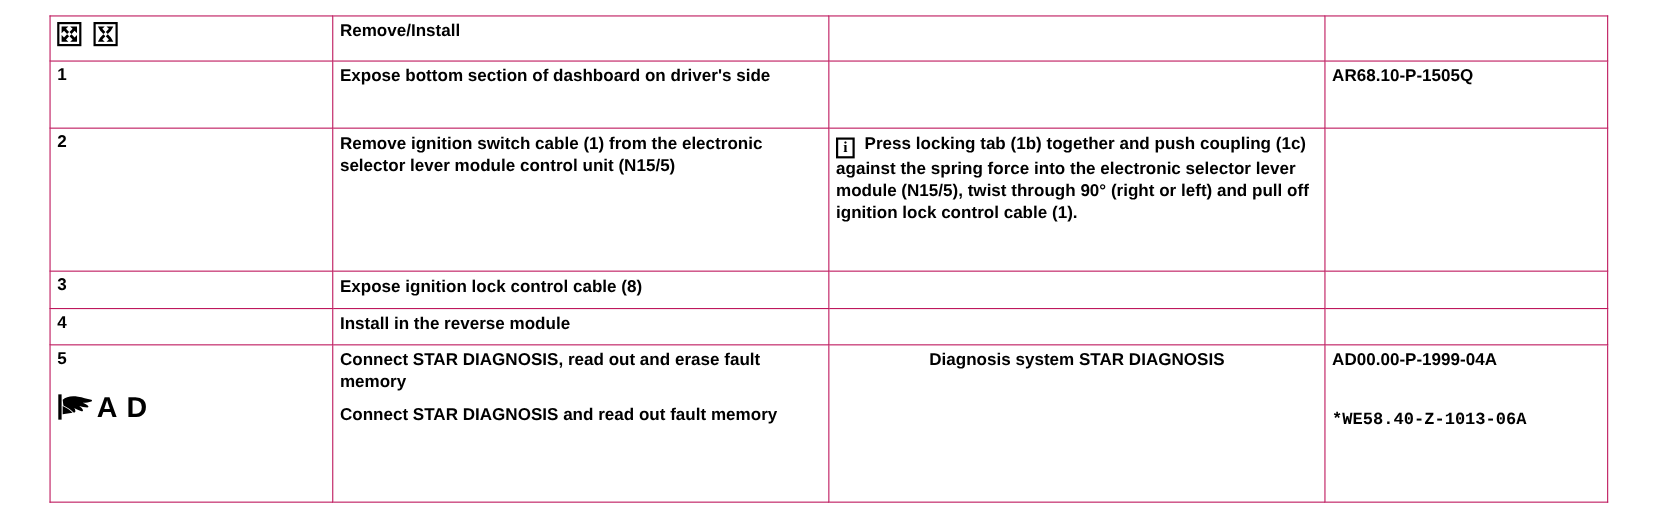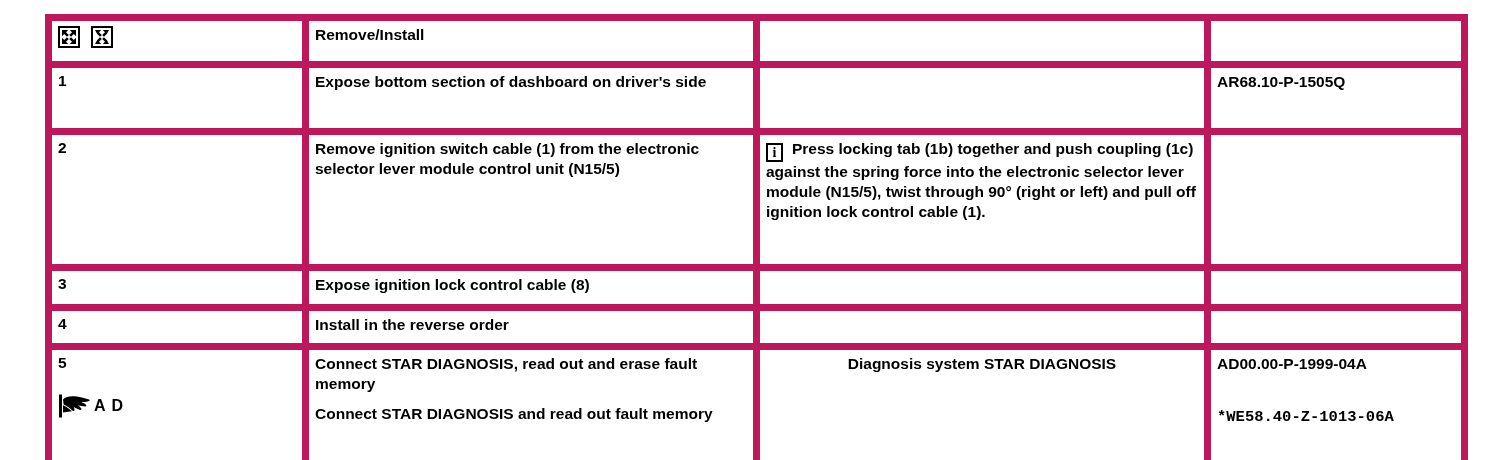--- a/index.html
+++ b/index.html
@@ -27,21 +27,21 @@
     position: absolute;
     left: 45px;
     top: 14px;
     width: 1416px;
     border-collapse: collapse;
     table-layout: fixed;
     background: #ffffff;
   }
 
   table.proc td {
-    border: 7px solid #be185d;
+    border: 1px solid #be185d;
     vertical-align: top;
     padding: 4px 6px 4px 6px;
     font-size: 15.5px;
     line-height: 1.28;
     font-weight: bold;
     color: #000000;
     margin-left: 28px;
   }
 
   
@@ -109,21 +109,21 @@
     align-items: center;
     margin-top: 22px;
     gap: 2px;
   }
   .hand-icon {
     display: block;
     width: 34px;
     height: 26px;
   }
   .ad-text {
-    font-size: 16px;
+    font-size: 26px;
     font-weight: bold;
     letter-spacing: 1px;
     line-height: 1;
   }
 
   .task-line { display: block; }
   .task-line + .task-line.gap { margin-top: 10px; }
 
   .ref-line { display: block; }
   .ref-line.spaced { margin-top: 34px; font-family: Liberation Mono, monospace; }
@@ -224,21 +224,21 @@
         <td>
           <span></span>
         </td>
       </tr>
 
       <tr class="r-4">
         <td>
           <span class="step-num">4</span>
         </td>
         <td>
-          <span class="task-line">Install in the reverse order</span>
+          <span class="task-line">Install in the reverse module</span>
         </td>
         <td>
           <span></span>
         </td>
         <td>
           <span></span>
         </td>
       </tr>
 
       <tr class="r-5">

